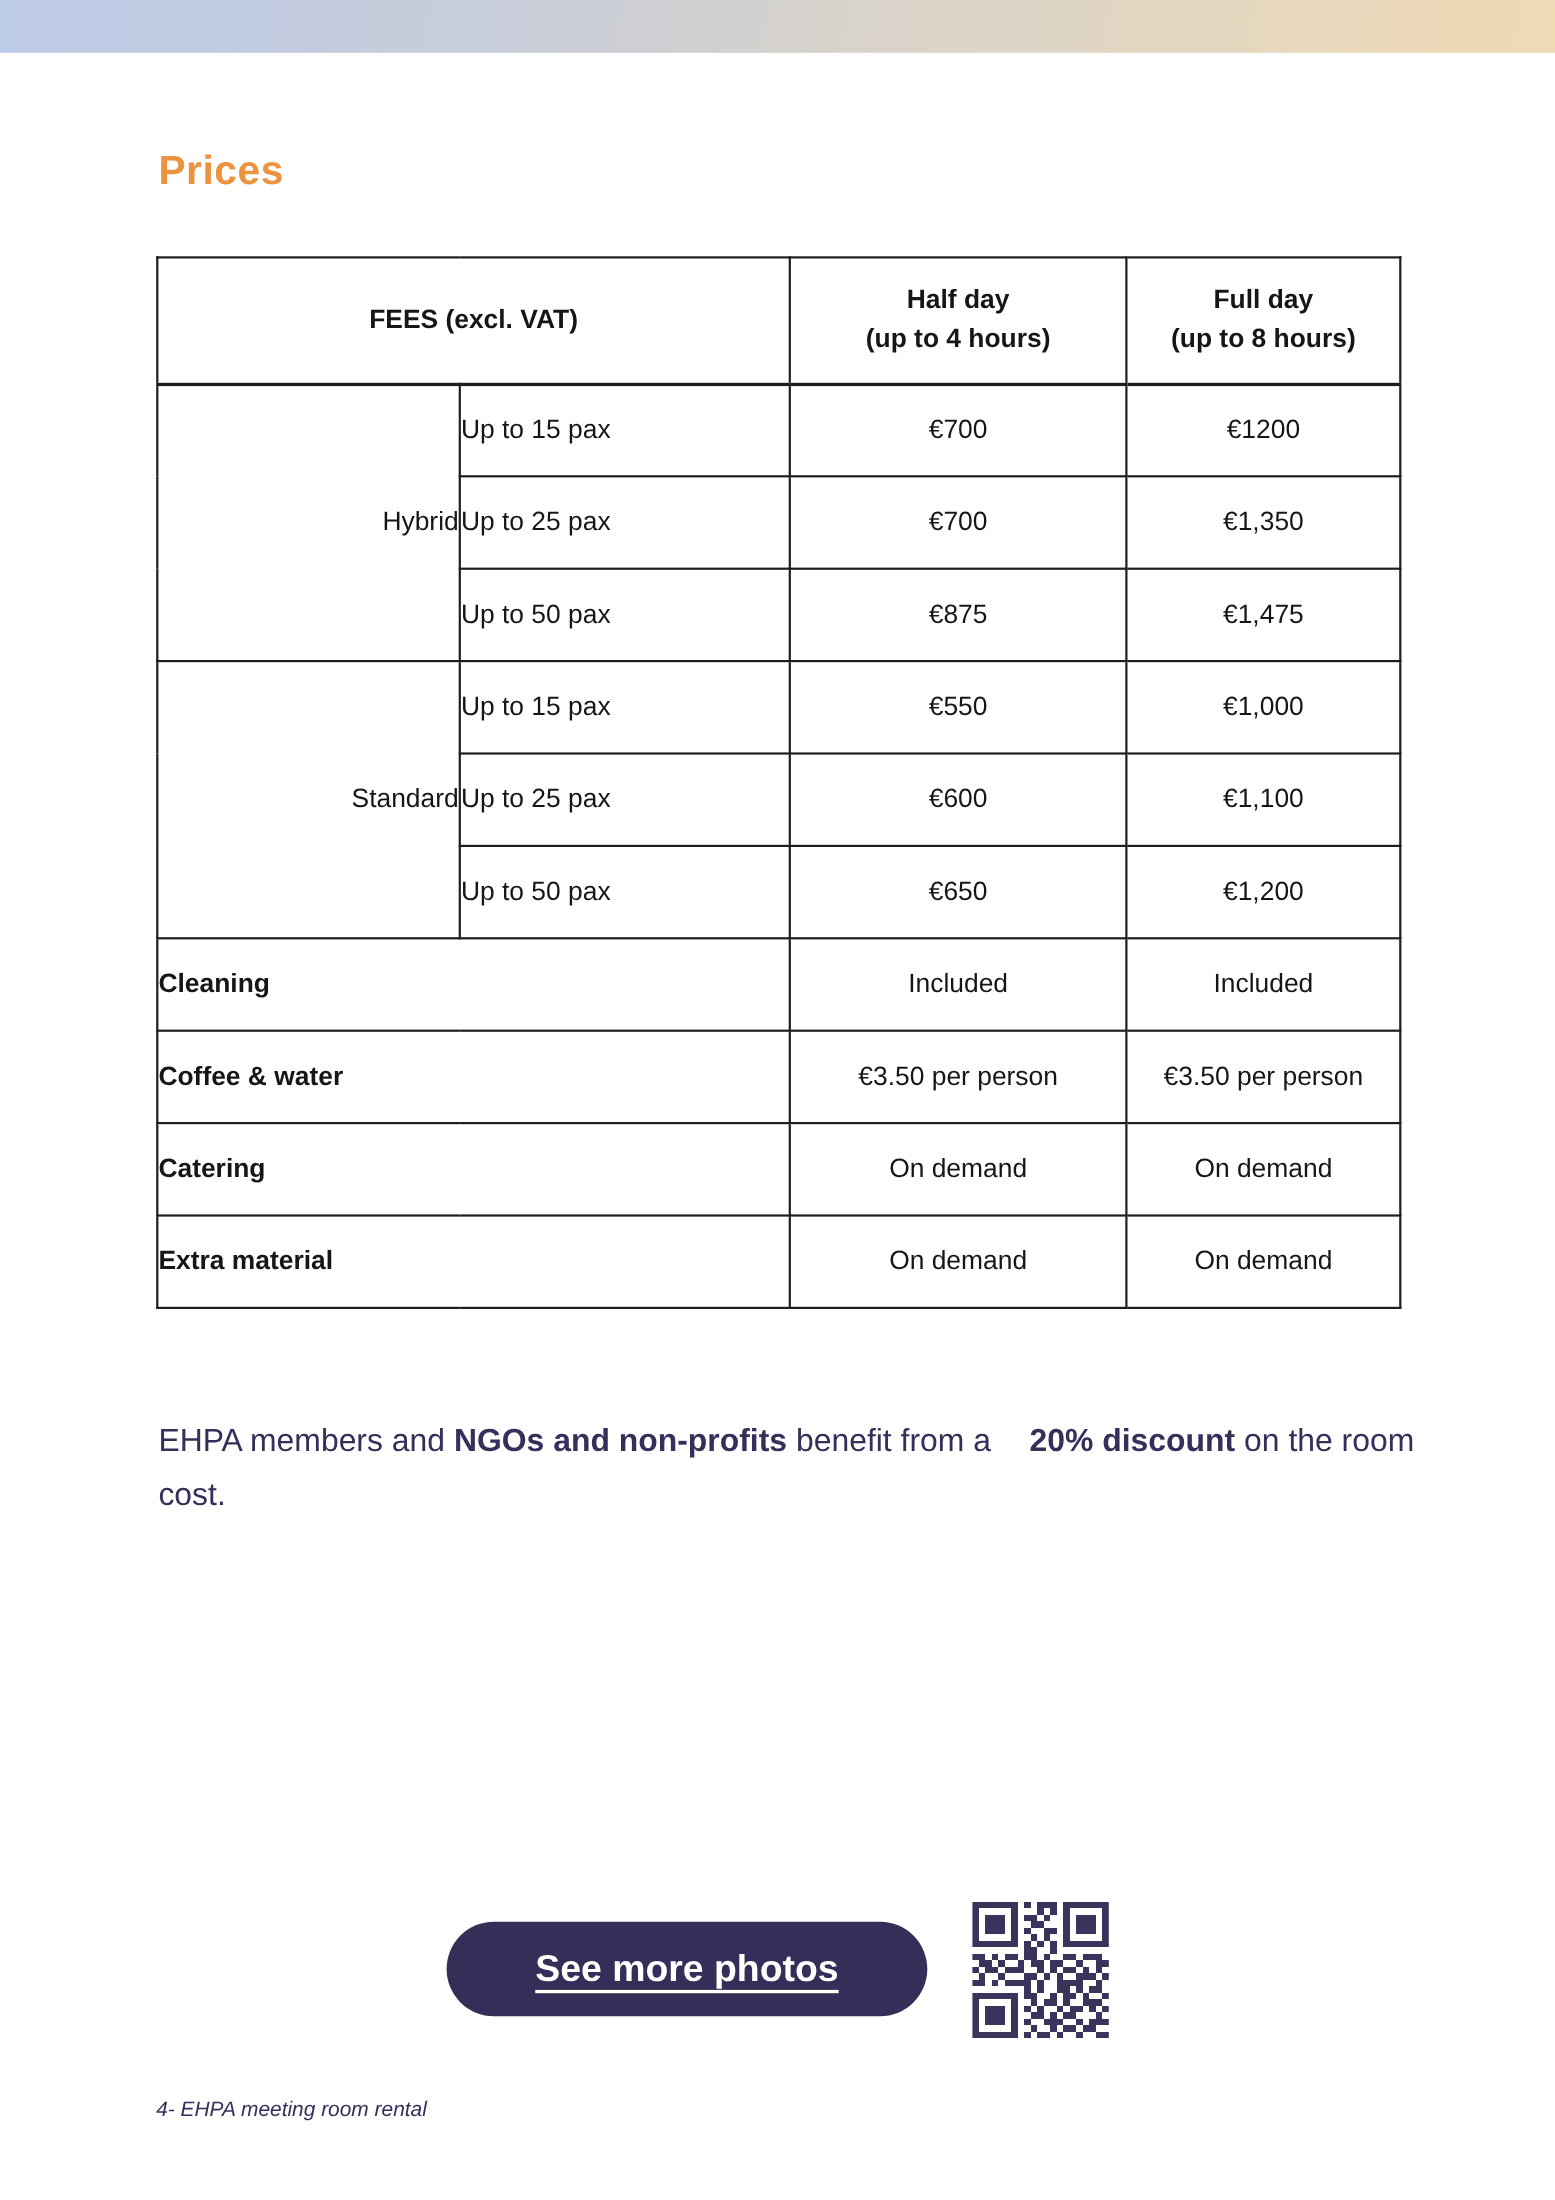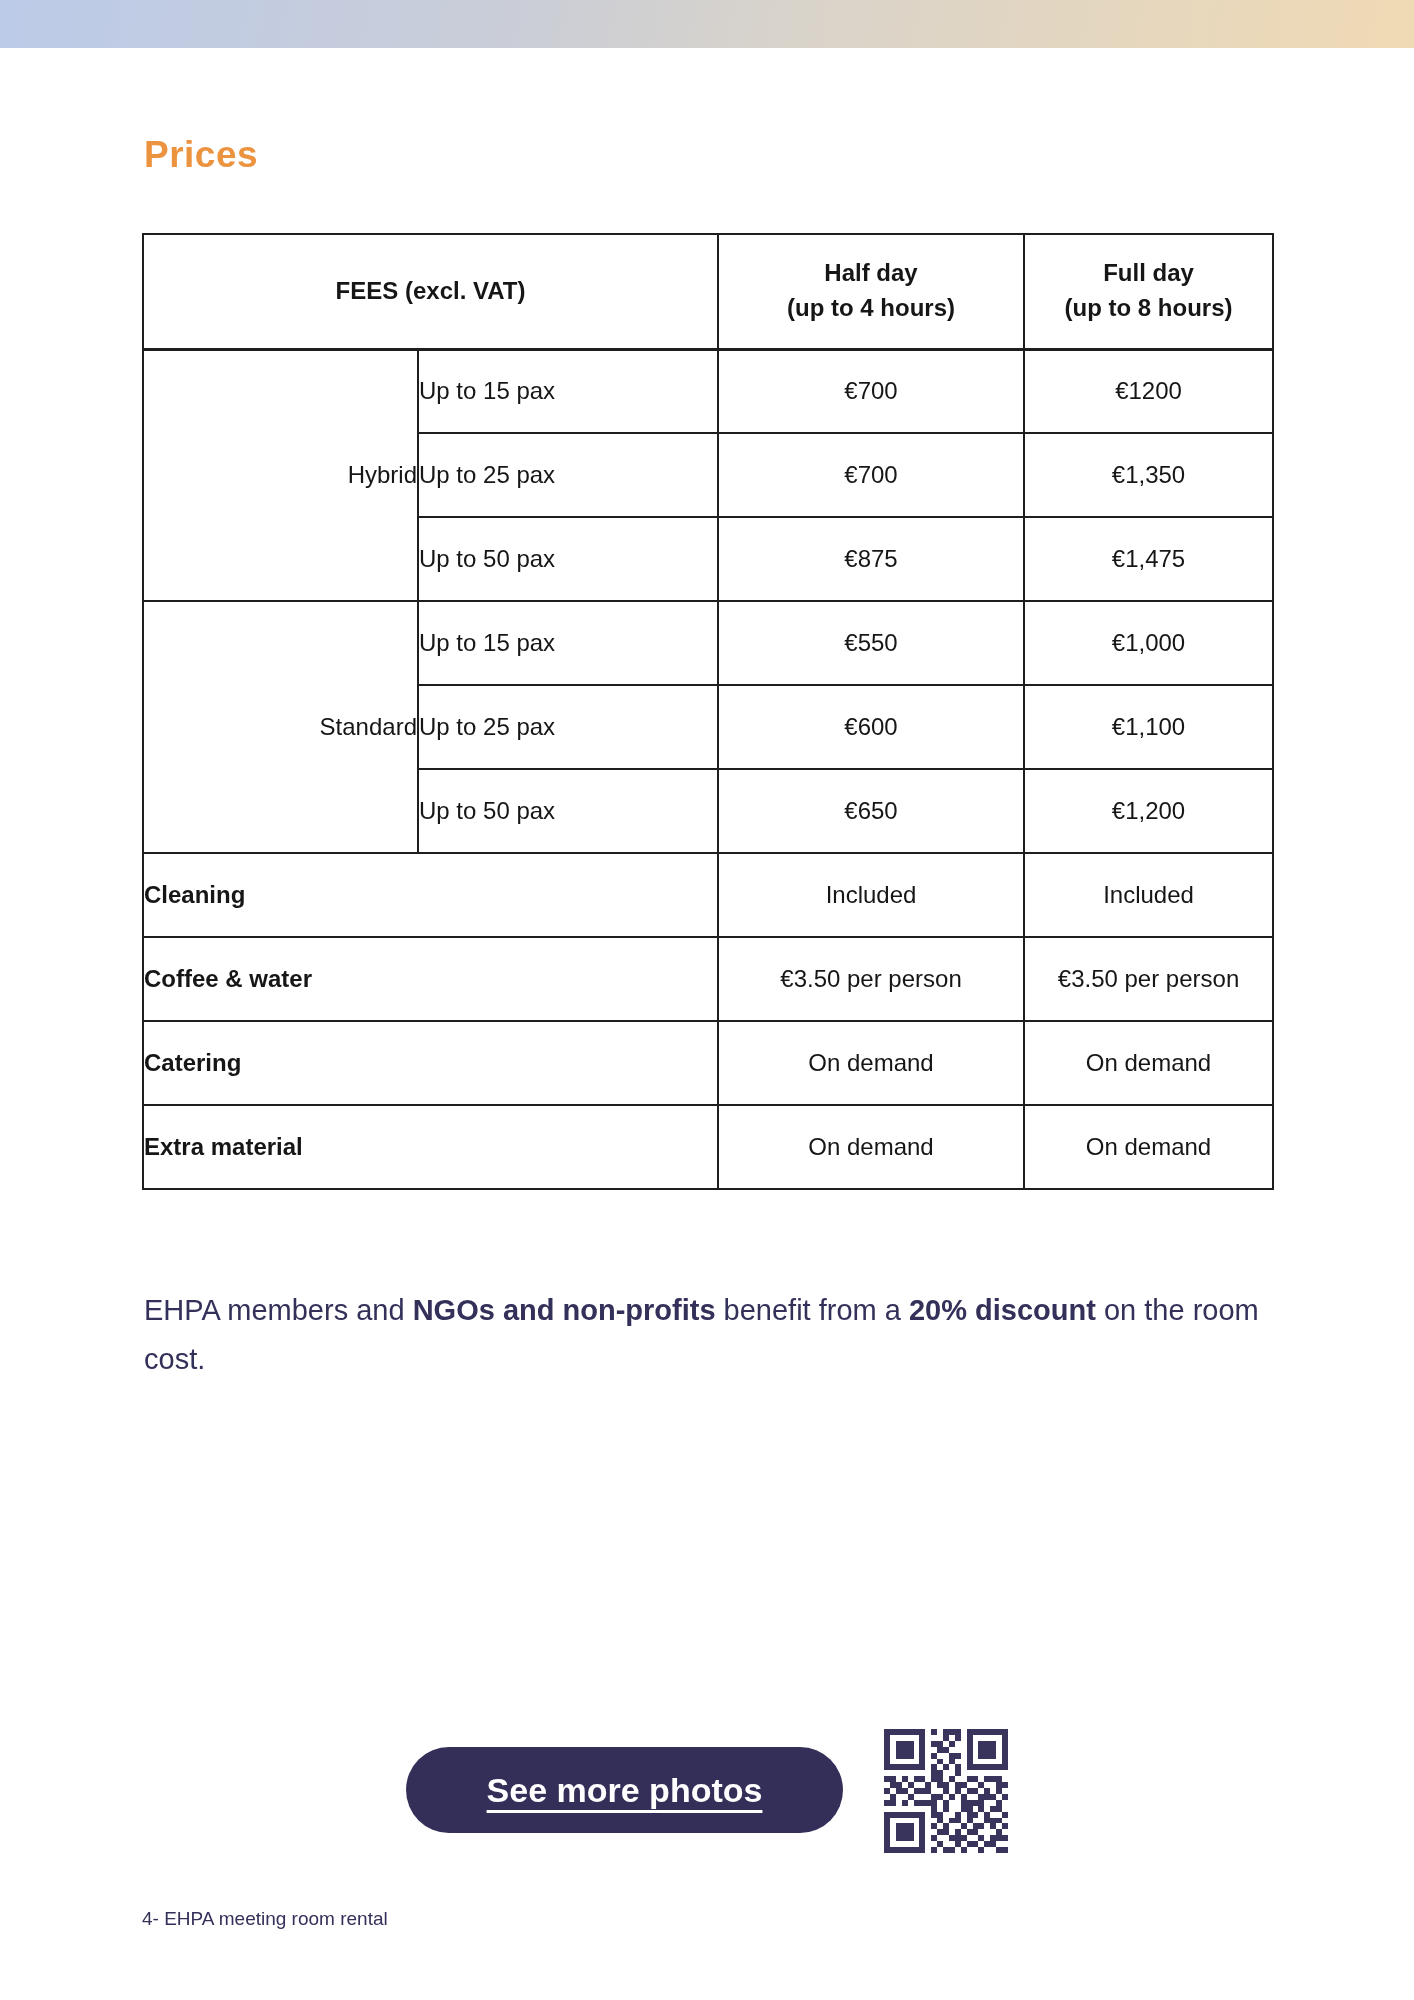--- a/index.html
+++ b/index.html
@@ -51,21 +51,21 @@
     display:flex;align-items:center;justify-content:center;
     color:#ffffff;font-size:34px;font-weight:bold;
     text-decoration:underline;text-decoration-thickness:3px;text-underline-offset:8px;
     cursor:pointer;
   }
   .qr{
     position:absolute;left:884px;top:1729px;width:124px;height:124px;
   }
   .footer{
     position:absolute;left:142px;top:1908px;
-    font-size:19px;color:#333059;
+    font-size:19px;color:#333059;font-style:italic;
   }
 </style>
 </head>
 <body>
 
 <div class="page">
 
   <div class="top-bar"></div>
 
   <h1 class="title">Prices</h1>
@@ -136,21 +136,21 @@
         <td class="cell-price">On demand</td>
       </tr>
       <tr class="r">
         <td colspan="2" class="cell-extra-label">Extra material</td>
         <td class="cell-price">On demand</td>
         <td class="cell-price">On demand</td>
       </tr>
     </tbody>
   </table>
 
-  <p class="note"><span style="font-weight: 400;">EHPA members</span><span> and </span><span style="font-weight: 700;">NGOs and non-profits</span><span> benefit from a </span><span style="font-weight: 700;">20% discount</span><span> on the room cost.</span></p>
+  <p class="note"><span style="font-weight: 400;">EHPA members</span><span> and </span><span style="font-weight: 700;">NGOs and non-profits</span><span> benefit from a </span><span style="font-weight: 700; margin-left: 27px;">20% discount</span><span> on the room cost.</span></p>
 
   <a class="photos-button">
     <span>See more photos</span>
   </a>
 
   <div class="qr"><svg viewBox="0 0 21 21" width="124" height="124" shape-rendering="crispEdges">
         <rect x="0" y="0" width="1" height="1" fill="#39345C"></rect>
         <rect x="1" y="0" width="1" height="1" fill="#39345C"></rect>
         <rect x="2" y="0" width="1" height="1" fill="#39345C"></rect>
         <rect x="3" y="0" width="1" height="1" fill="#39345C"></rect>

